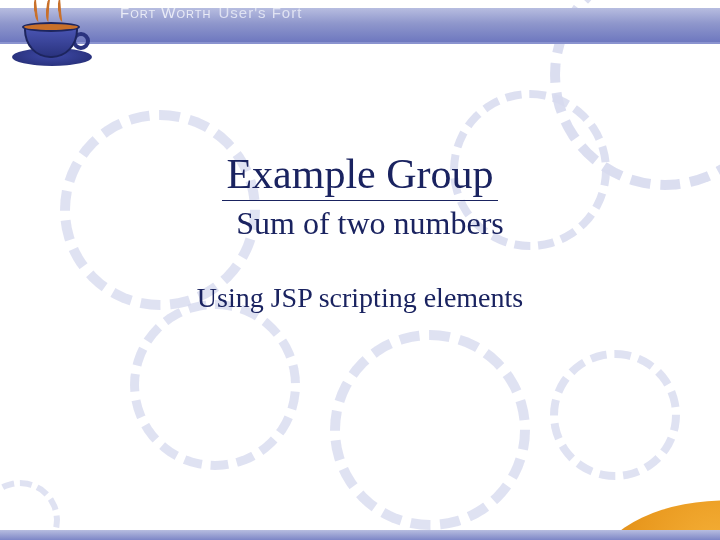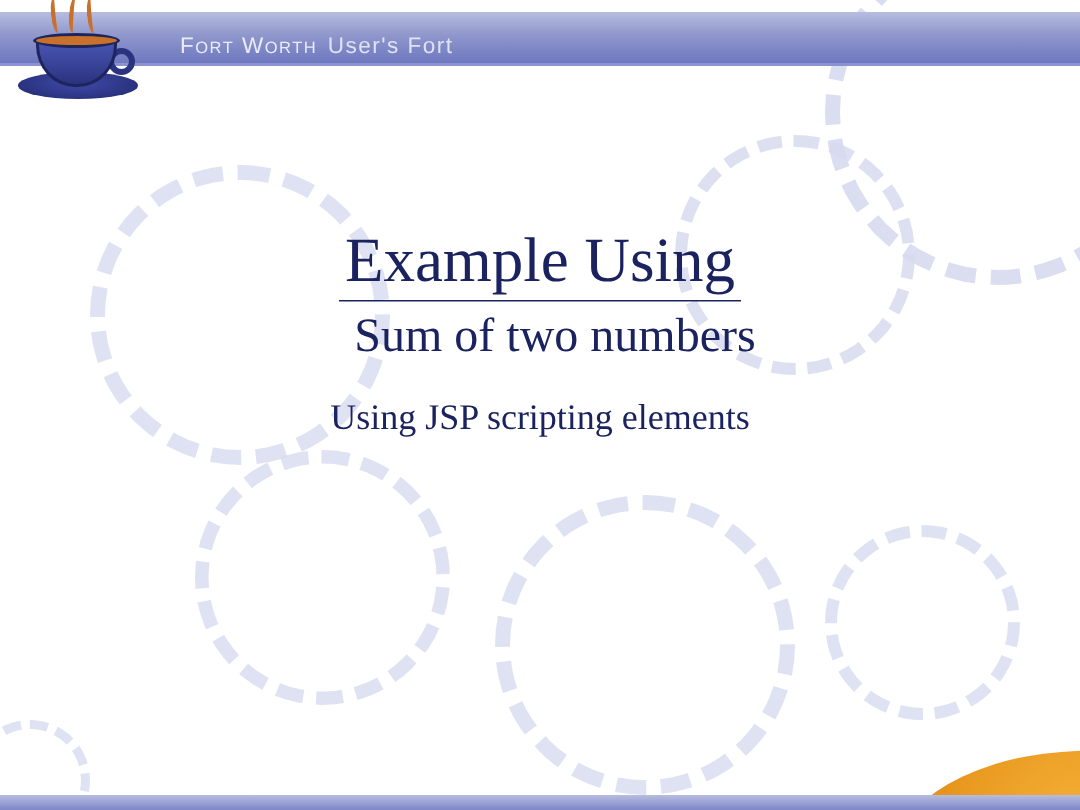--- a/index.html
+++ b/index.html
@@ -23,21 +23,21 @@
     background: linear-gradient(180deg, #b7bde0 0%, #8f97cc 45%, #6e78bf 100%);
   }
   .header-line {
     position: absolute;
     top: 42px; left: 0; right: 0;
     height: 2px;
     background: #8a93cf;
   }
   .header-text {
     position: absolute;
-    top: 22px;
+    top: 4px;
     left: 120px;
     color: #e9ebf6;
     font-family: Verdana, Geneva, sans-serif;
     font-size: 16px;
     letter-spacing: 1px;
     display: flex;
     align-items: flex-start;
     gap: 7px;
   }
   .header-text .ft { font-variant: small-caps; font-size: 15px; }
@@ -136,22 +136,22 @@
     border-bottom: 1.5px solid #1a2360;
     display: inline-block;
     padding: 0 4px 2px;
   }
   .subtitle {
     font-size: 32px;
     margin-top: 4px;
     padding-left: 20px;
   }
   .description {
-    font-size: 24px;
-    margin-top: 24px;
+    font-size: 28px;
+    margin-top: 40px;
   }
 
   
   .footer-bar {
     position: absolute;
     bottom: 0; left: 0; right: 0;
     height: 10px;
     background: linear-gradient(180deg,#b7bde0,#7d86c7);
   }
   .footer-swoosh {
@@ -188,19 +188,19 @@
     <div class="cup"></div>
     <div class="cup-top"></div>
   </div>
   <div class="header-text">
     <span class="ft">Fort Worth</span>
     <span class="ug">User's Fort</span>
   </div>
 </div>
 
 <div class="content">
-  <div class="title">Example Using</div><br>
+  <div class="title">Example Group</div><br>
   <div class="subtitle">Sum of  two numbers</div>
   <div class="description">Using JSP scripting elements</div>
 </div>
 
 <div class="footer-swoosh"></div>
 <div class="footer-bar"></div>
 
 </body></html>

